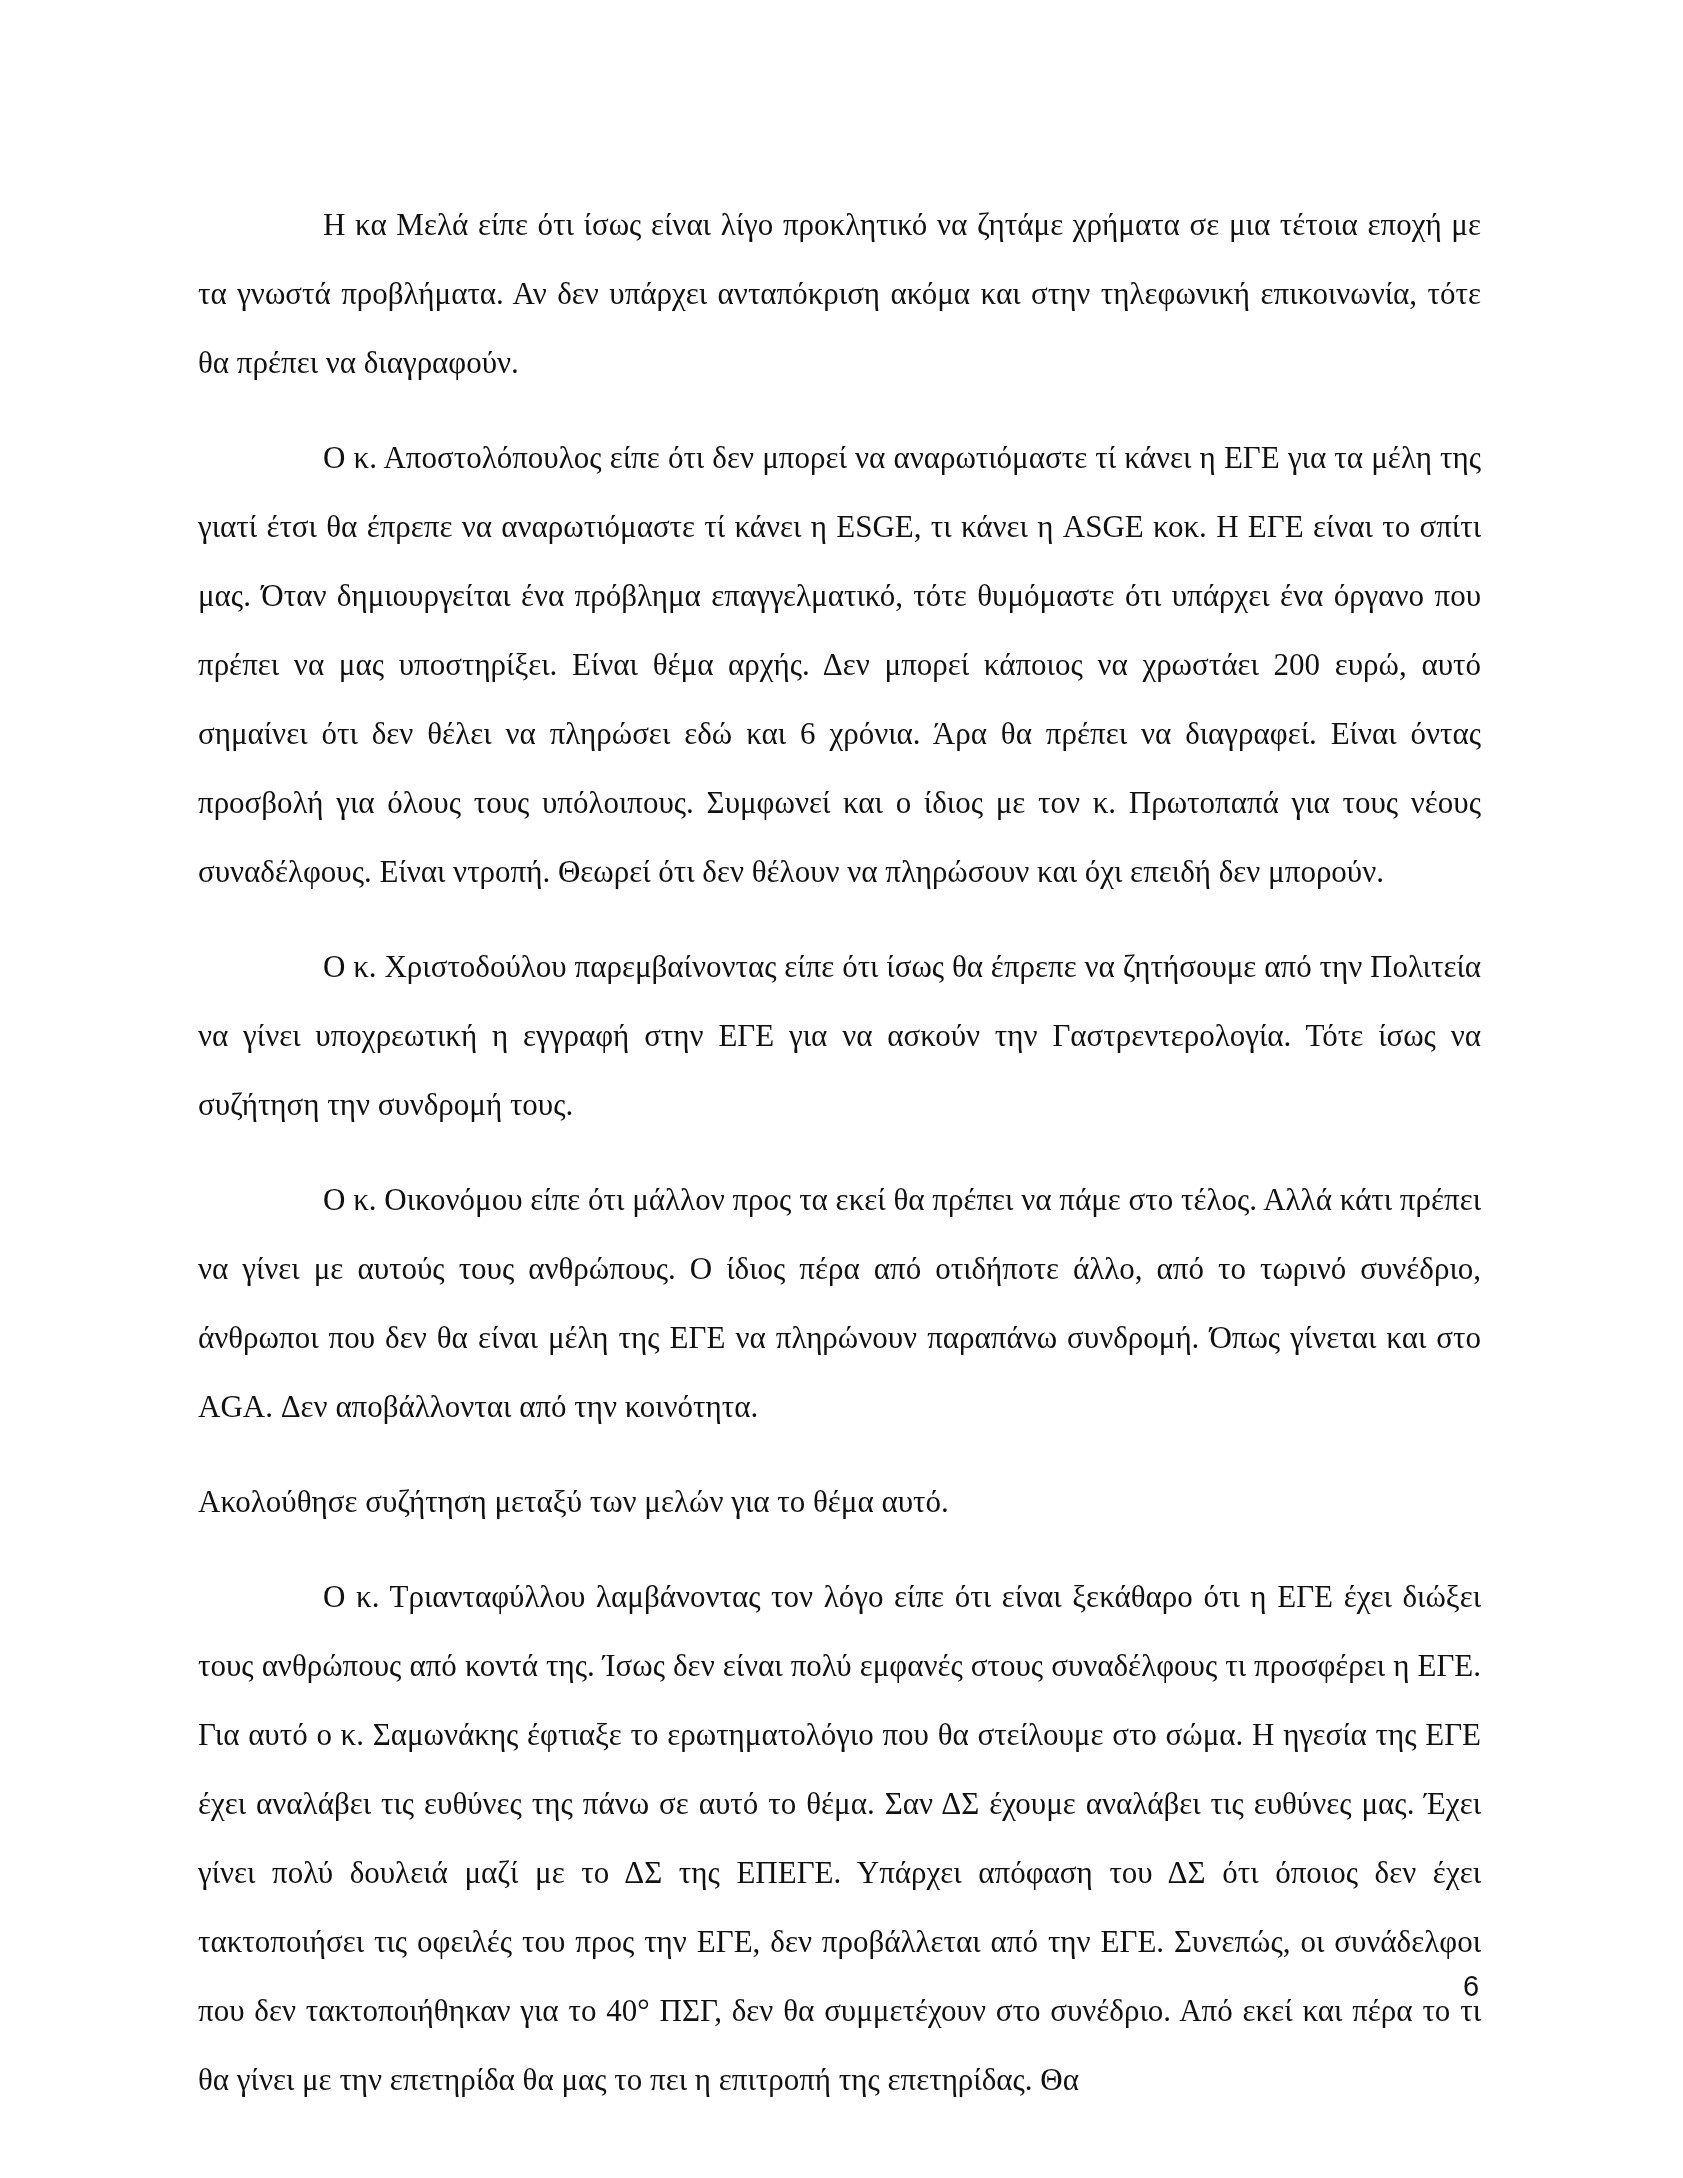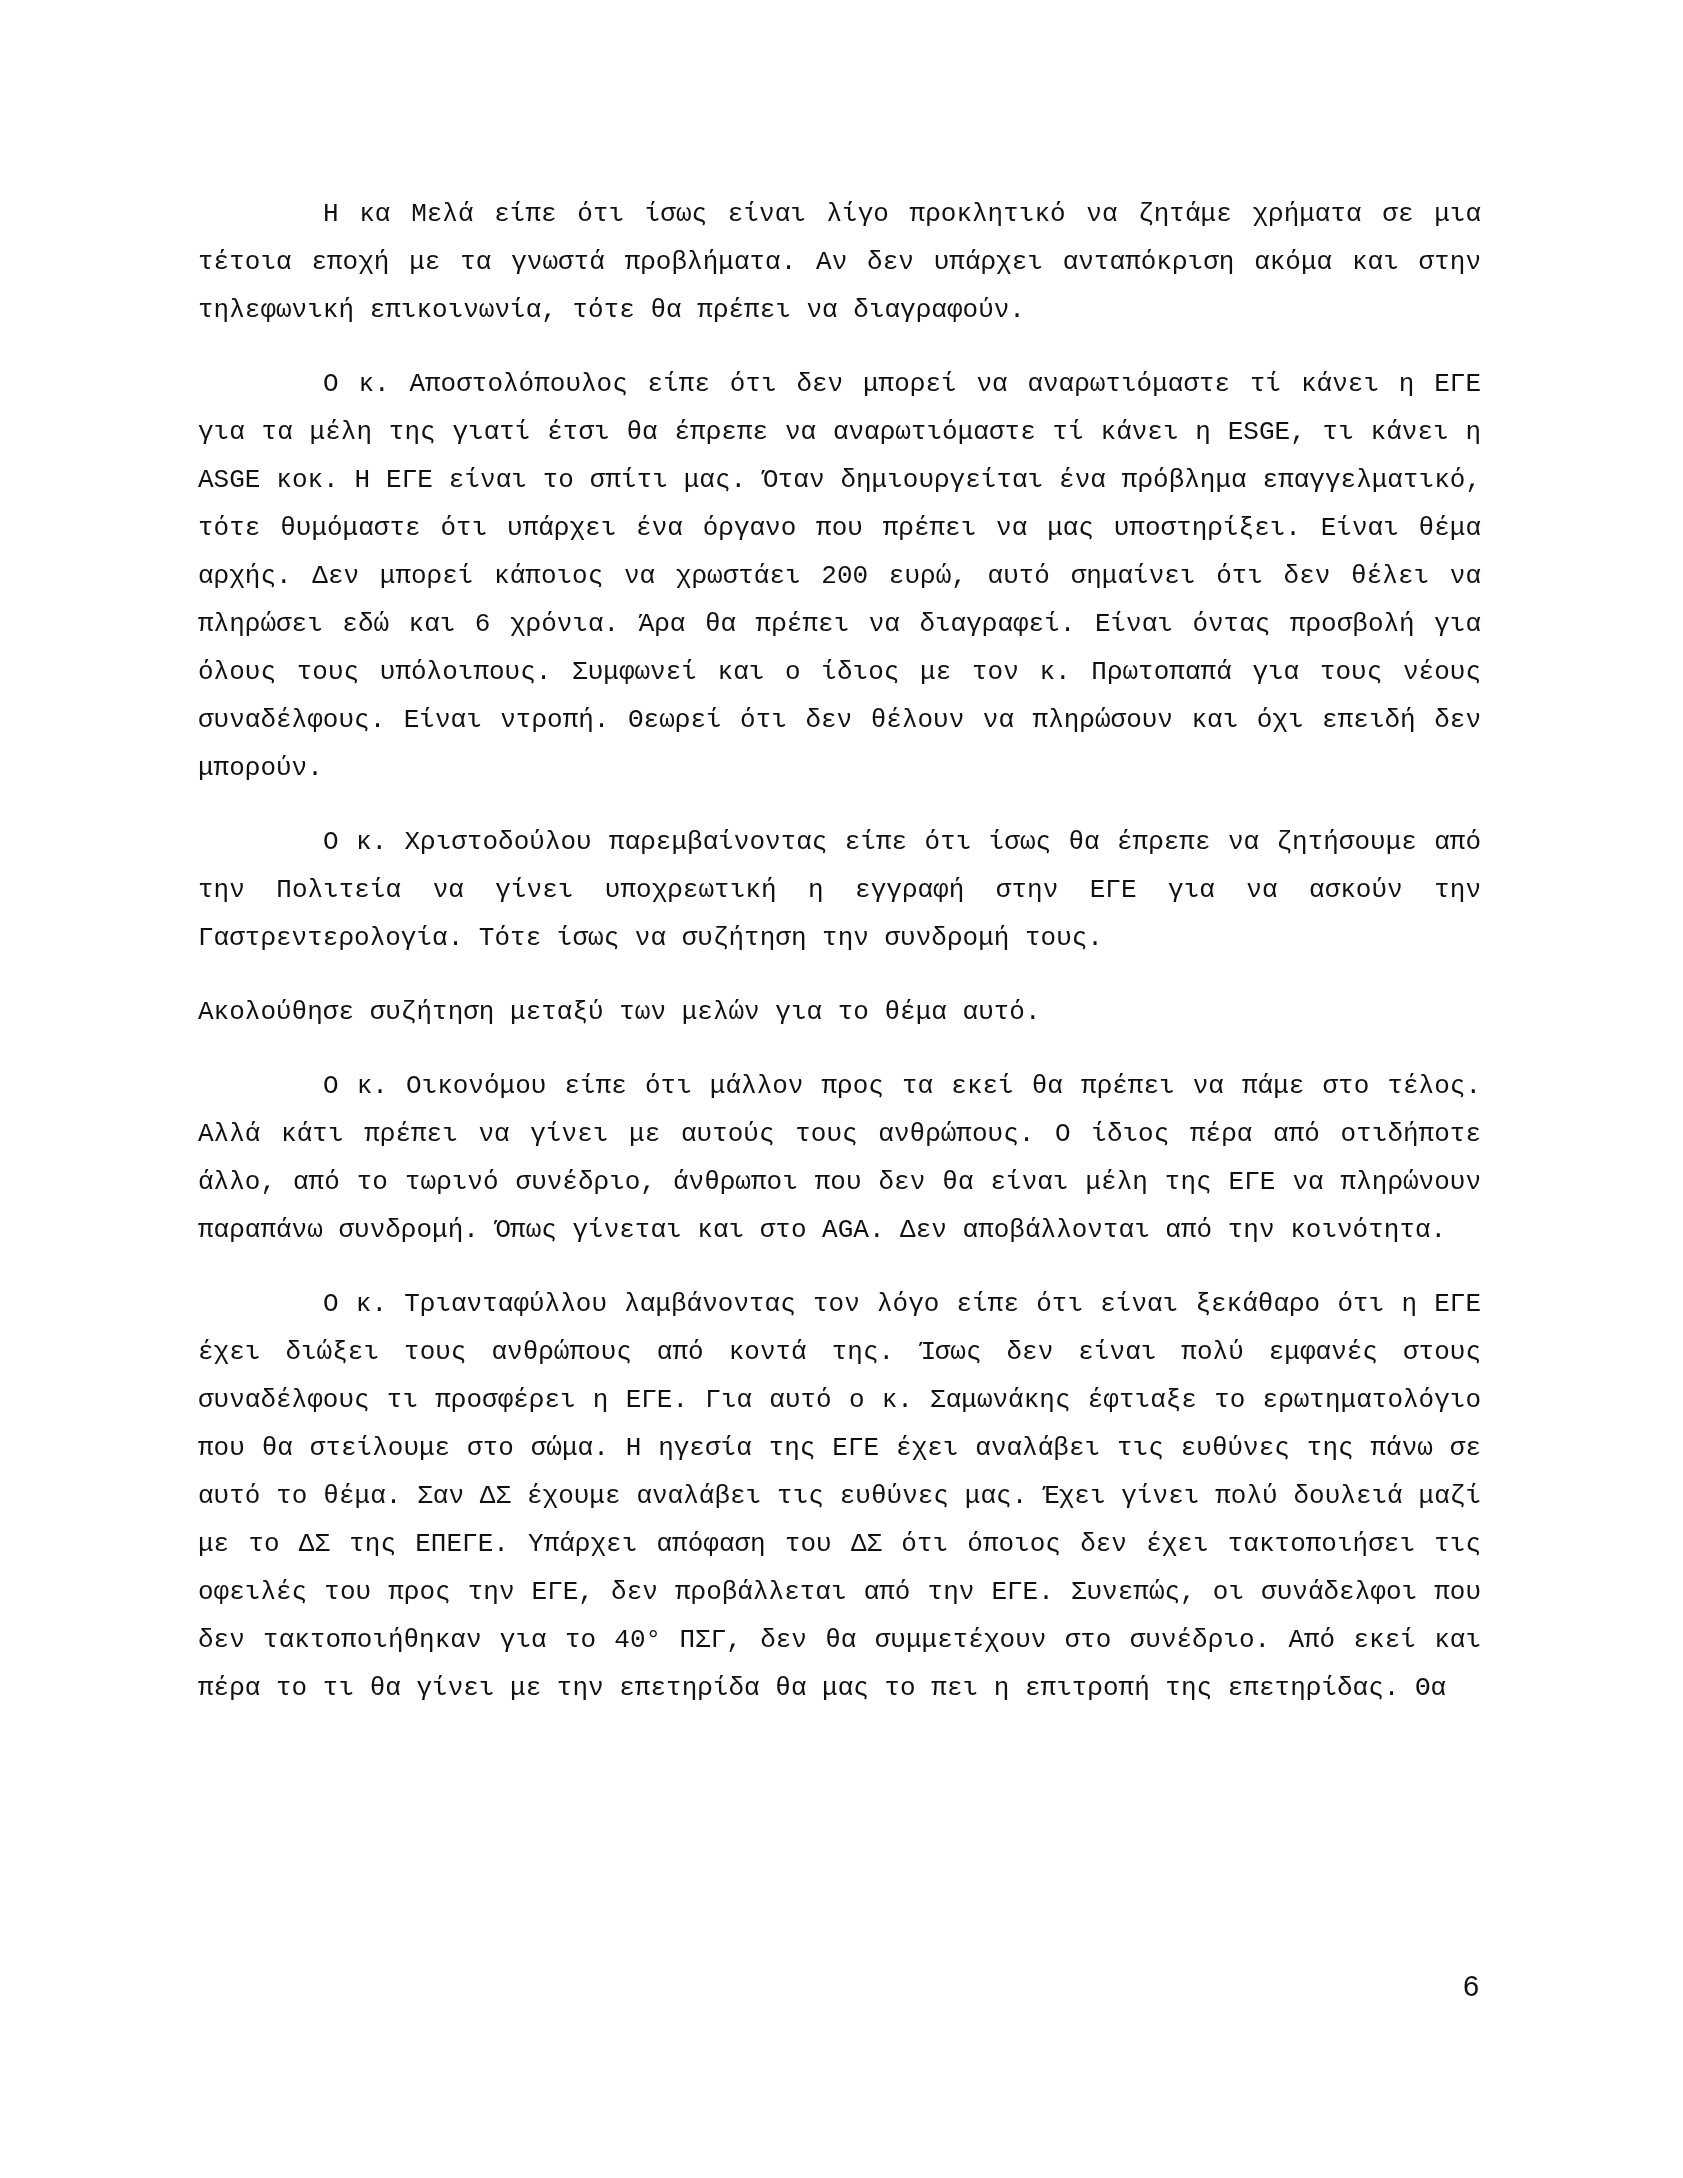--- a/index.html
+++ b/index.html
@@ -2,41 +2,41 @@
 <html><head>
 <meta charset="utf-8">
 <style>
   html, body { margin: 0; padding: 0; background: #ffffff; }
   body { width: 1683px; height: 2178px; position: relative; overflow: hidden; }
   .page {
     position: absolute; left: 0; top: 0; width: 1683px; height: 2178px; background: #fff;
   }
   .content {
     position: absolute; left: 198px; top: 190px; width: 1283px;
-    font-family: Liberation Mono, monospace;
-    font-size: 26px;
-    line-height: 48px;
+    font-family: Liberation Serif, serif;
+    font-size: 31px;
+    line-height: 69px;
     color: #111;
     text-align: justify;
   }
   .para { margin: 0 0 26px 0; text-indent: 125px; }
   .para.noindent { text-indent: 0; }
   .page-number {
     position: absolute; left: 1463px; top: 1970px;
     font-family: "Liberation Sans", sans-serif;
     font-size: 29px; color: #111;
   }
 </style>
 </head>
 <body>
 
 <div class="page">
   <div class="content">
     <p class="para">Η κα Μελά είπε ότι ίσως είναι λίγο προκλητικό να ζητάμε χρήματα σε μια τέτοια εποχή με τα γνωστά προβλήματα. Αν δεν υπάρχει ανταπόκριση ακόμα και στην τηλεφωνική επικοινωνία, τότε θα πρέπει να διαγραφούν.</p>
     <p class="para">Ο κ. Αποστολόπουλος είπε ότι δεν μπορεί να αναρωτιόμαστε τί κάνει η ΕΓΕ για τα μέλη της γιατί έτσι θα έπρεπε να αναρωτιόμαστε τί κάνει η ESGE, τι κάνει η ASGE κοκ. Η ΕΓΕ είναι το σπίτι μας. Όταν δημιουργείται ένα πρόβλημα επαγγελματικό, τότε θυμόμαστε ότι υπάρχει ένα όργανο που πρέπει να μας υποστηρίξει. Είναι θέμα αρχής. Δεν μπορεί κάποιος να χρωστάει 200 ευρώ, αυτό σημαίνει ότι δεν θέλει να πληρώσει εδώ και 6 χρόνια. Άρα θα πρέπει να διαγραφεί. Είναι όντας προσβολή για όλους τους υπόλοιπους. Συμφωνεί και ο ίδιος με τον κ. Πρωτοπαπά για τους νέους συναδέλφους. Είναι ντροπή. Θεωρεί ότι δεν θέλουν να πληρώσουν και όχι επειδή δεν μπορούν.</p>
     <p class="para">Ο κ. Χριστοδούλου παρεμβαίνοντας είπε ότι ίσως θα έπρεπε να ζητήσουμε από την Πολιτεία να γίνει υποχρεωτική η εγγραφή στην ΕΓΕ για να ασκούν την Γαστρεντερολογία. Τότε ίσως να συζήτηση την συνδρομή τους.</p>
+    <p class="para">Ο κ. Οικονόμου είπε ότι μάλλον προς τα εκεί θα πρέπει να πάμε στο τέλος. Αλλά κάτι πρέπει να γίνει με αυτούς τους ανθρώπους. Ο ίδιος πέρα από οτιδήποτε άλλο, από το τωρινό συνέδριο, άνθρωποι που δεν θα είναι μέλη της ΕΓΕ να πληρώνουν παραπάνω συνδρομή. Όπως γίνεται και στο AGA. Δεν αποβάλλονται από την κοινότητα.</p>
     <p class="para noindent">Ακολούθησε συζήτηση μεταξύ των μελών για το θέμα αυτό.</p>
-    <p class="para">Ο κ. Οικονόμου είπε ότι μάλλον προς τα εκεί θα πρέπει να πάμε στο τέλος. Αλλά κάτι πρέπει να γίνει με αυτούς τους ανθρώπους. Ο ίδιος πέρα από οτιδήποτε άλλο, από το τωρινό συνέδριο, άνθρωποι που δεν θα είναι μέλη της ΕΓΕ να πληρώνουν παραπάνω συνδρομή. Όπως γίνεται και στο AGA. Δεν αποβάλλονται από την κοινότητα.</p>
     <p class="para">Ο κ. Τριανταφύλλου λαμβάνοντας τον λόγο είπε ότι είναι ξεκάθαρο ότι η ΕΓΕ έχει διώξει τους ανθρώπους από κοντά της. Ίσως δεν είναι πολύ εμφανές στους συναδέλφους τι προσφέρει η ΕΓΕ. Για αυτό ο κ. Σαμωνάκης έφτιαξε το ερωτηματολόγιο που θα στείλουμε στο σώμα. Η ηγεσία της ΕΓΕ έχει αναλάβει τις ευθύνες της πάνω σε αυτό το θέμα. Σαν ΔΣ έχουμε αναλάβει τις ευθύνες μας. Έχει γίνει πολύ δουλειά μαζί με το ΔΣ της ΕΠΕΓΕ.  Υπάρχει απόφαση του ΔΣ ότι όποιος δεν έχει τακτοποιήσει τις οφειλές του προς την ΕΓΕ, δεν προβάλλεται από την ΕΓΕ. Συνεπώς, οι συνάδελφοι που δεν τακτοποιήθηκαν για το 40° ΠΣΓ, δεν θα συμμετέχουν στο συνέδριο. Από εκεί και πέρα το τι θα γίνει με την επετηρίδα θα μας το πει η επιτροπή της επετηρίδας. Θα</p>
   </div>
   <div class="page-number">6</div>
 </div>
 
 
 </body></html>

